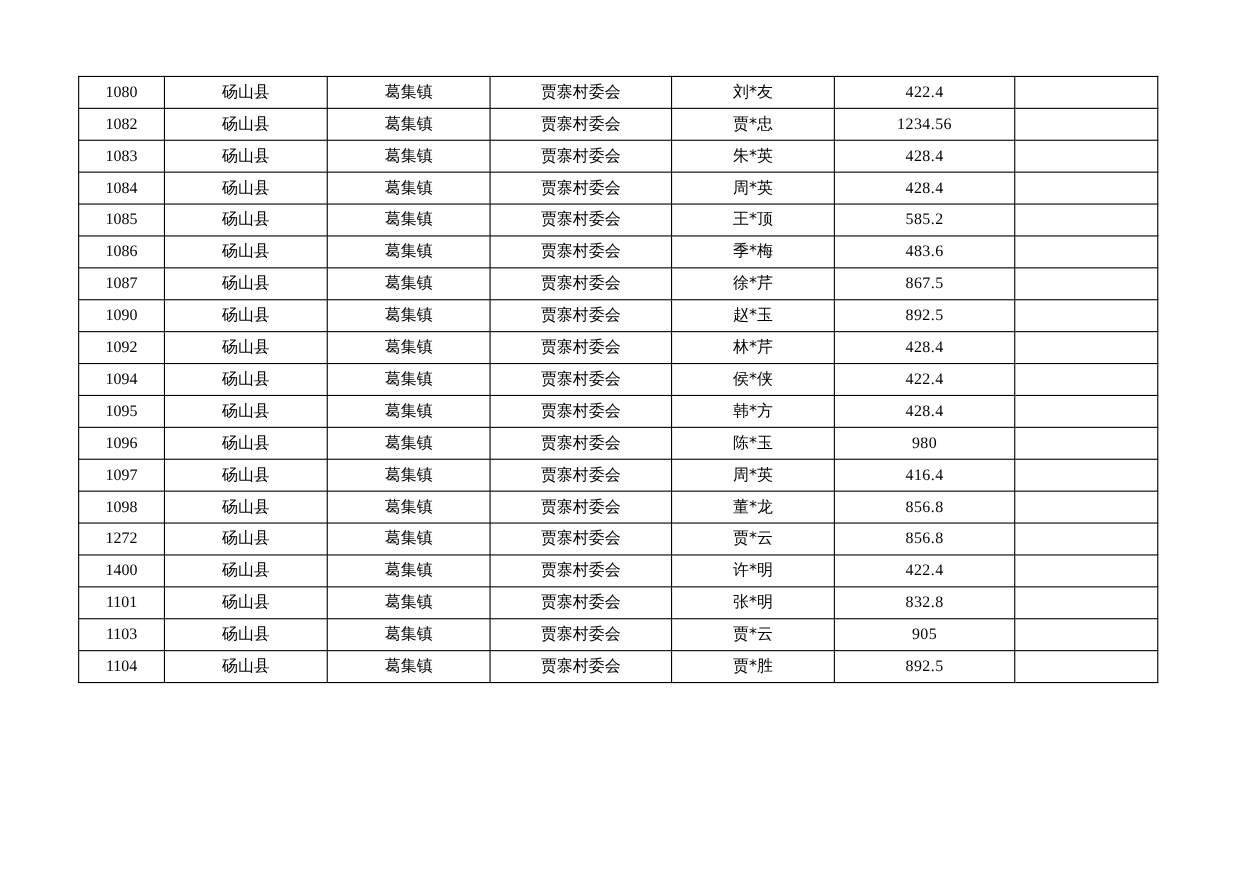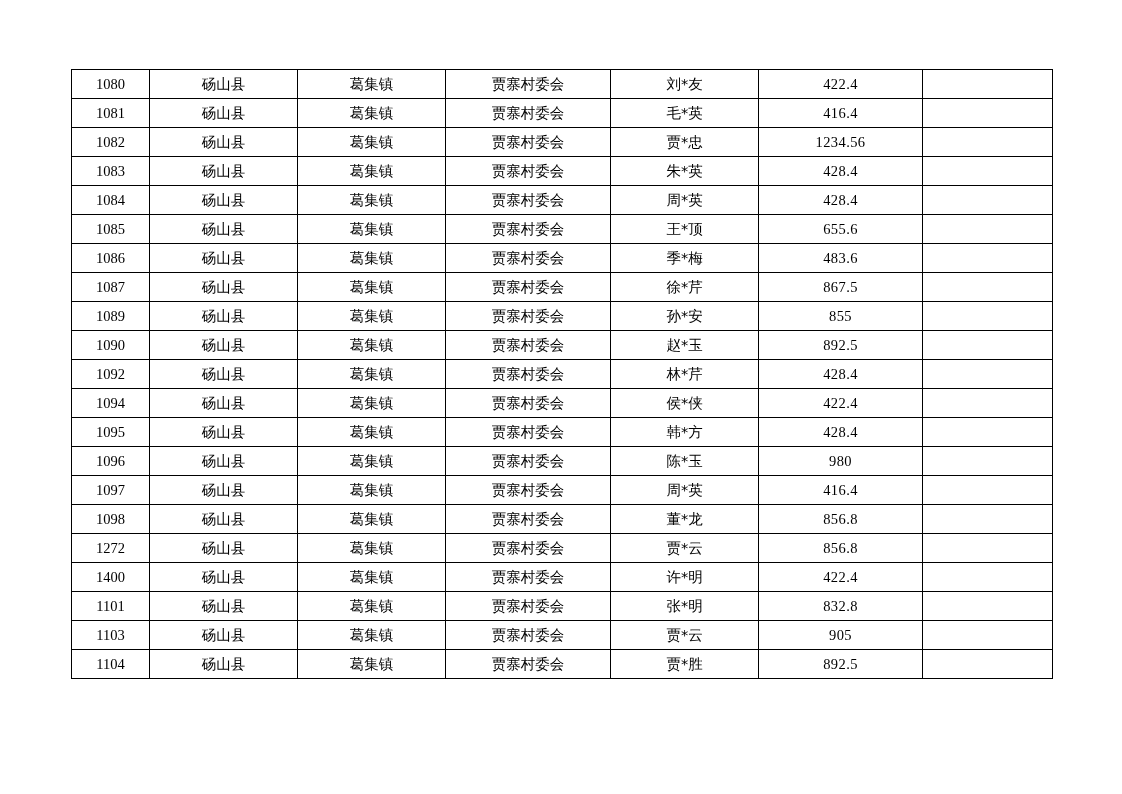--- a/index.html
+++ b/index.html
@@ -84,29 +84,20 @@
           <tr>
             <td class="idx">1080</td>
             <td class="cn">砀山县</td>
             <td class="cn">葛集镇</td>
             <td class="cn">贾寨村委会</td>
             <td class="cn">刘*友</td>
             <td class="num">422.4</td>
             <td class="blank"></td>
           </tr>
           <tr>
-            <td class="idx">1081</td>
-            <td class="cn">砀山县</td>
-            <td class="cn">葛集镇</td>
-            <td class="cn">贾寨村委会</td>
-            <td class="cn">毛*英</td>
-            <td class="num">416.4</td>
-            <td class="blank"></td>
-          </tr>
-          <tr>
             <td class="idx">1082</td>
             <td class="cn">砀山县</td>
             <td class="cn">葛集镇</td>
             <td class="cn">贾寨村委会</td>
             <td class="cn">贾*忠</td>
             <td class="num">1234.56</td>
             <td class="blank"></td>
           </tr>
           <tr>
             <td class="idx">1083</td>
@@ -125,48 +116,39 @@
             <td class="cn">周*英</td>
             <td class="num">428.4</td>
             <td class="blank"></td>
           </tr>
           <tr>
             <td class="idx">1085</td>
             <td class="cn">砀山县</td>
             <td class="cn">葛集镇</td>
             <td class="cn">贾寨村委会</td>
             <td class="cn">王*顶</td>
-            <td class="num">655.6</td>
+            <td class="num">585.2</td>
             <td class="blank"></td>
           </tr>
           <tr>
             <td class="idx">1086</td>
             <td class="cn">砀山县</td>
             <td class="cn">葛集镇</td>
             <td class="cn">贾寨村委会</td>
             <td class="cn">季*梅</td>
             <td class="num">483.6</td>
             <td class="blank"></td>
           </tr>
           <tr>
             <td class="idx">1087</td>
             <td class="cn">砀山县</td>
             <td class="cn">葛集镇</td>
             <td class="cn">贾寨村委会</td>
             <td class="cn">徐*芹</td>
             <td class="num">867.5</td>
-            <td class="blank"></td>
-          </tr>
-          <tr>
-            <td class="idx">1089</td>
-            <td class="cn">砀山县</td>
-            <td class="cn">葛集镇</td>
-            <td class="cn">贾寨村委会</td>
-            <td class="cn">孙*安</td>
-            <td class="num">855</td>
             <td class="blank"></td>
           </tr>
           <tr>
             <td class="idx">1090</td>
             <td class="cn">砀山县</td>
             <td class="cn">葛集镇</td>
             <td class="cn">贾寨村委会</td>
             <td class="cn">赵*玉</td>
             <td class="num">892.5</td>
             <td class="blank"></td>

